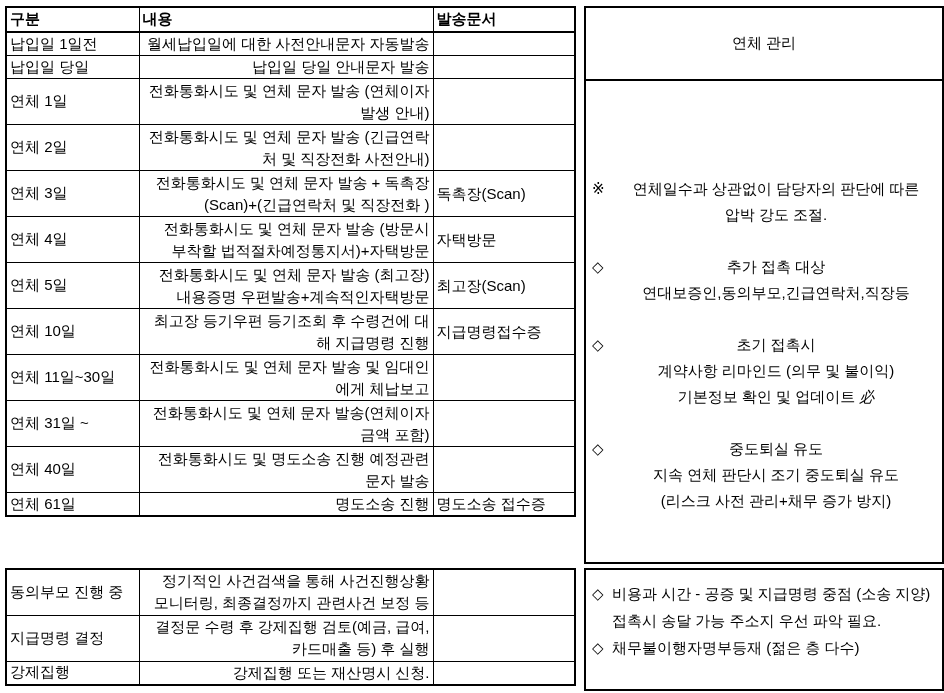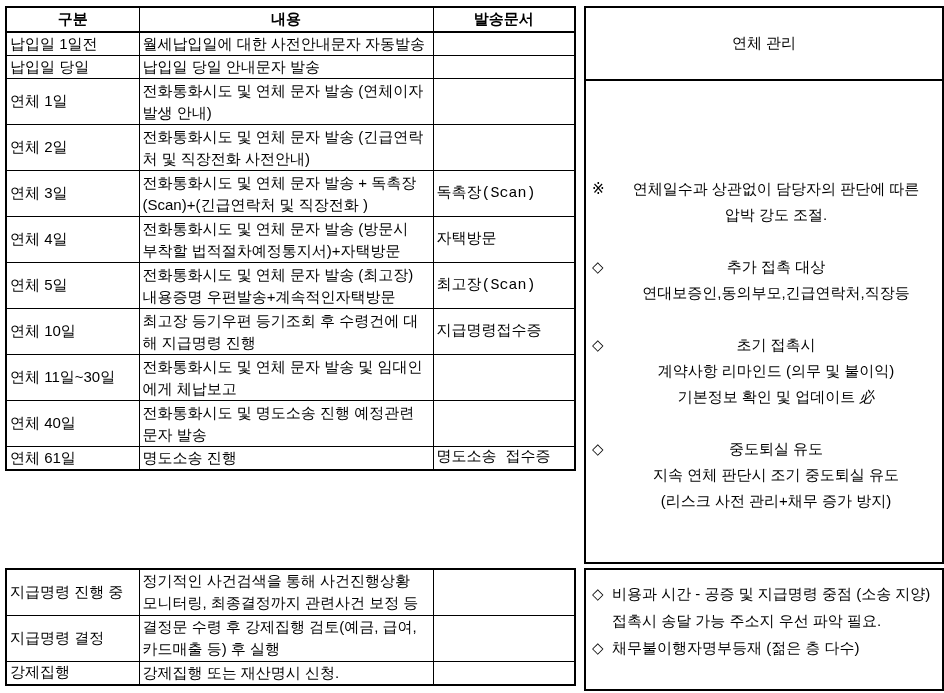--- a/index.html
+++ b/index.html
@@ -15,31 +15,31 @@
     border:2px solid #000000;position:absolute;
   }
   table.grid td, table.grid th{
     border:1px solid #000000;
     padding:0 3px;
     font-size:15px;
     vertical-align:middle;
     overflow:hidden;
   }
   table.grid thead th{
-    font-weight:bold;text-align:center;
+    font-weight:bold;text-align:left;
     border-bottom:2px solid #000000;
     height:23px;
   }
   #schedule-table{left:5px;top:6px;width:571px;}
   #enforcement-table{left:5px;top:568px;width:571px;}
   tr.h-s{height:22px;margin-top:8px;}
   tr.h-s2{height:24px;border-radius:10px;}
   tr.h-d{height:46px;}
-  td.content{white-space:pre-wrap;line-height:22px;}
-  td.doc{white-space:pre-wrap;line-height:22px;font-family:Liberation Mono, monospace;}
+  td.content{white-space:pre-wrap;line-height:22px;text-align:right;}
+  td.doc{white-space:pre-wrap;line-height:22px;}
 
   .panel{position:absolute;background:#ffffff;border:2px solid #000000;}
   #management-panel{left:584px;top:6px;width:356px;height:554px;text-align:center;}
   .panel-title{
     height:71px;border-bottom:2px solid #000000;
     display:flex;align-items:center;justify-content:center;
     font-size:15px;
   }
   .panel-body{padding:95px 2px 0 4px;font-size:15px;line-height:26px;}
   .note{position:relative;padding-left:22px;margin-bottom:26px;}
@@ -114,20 +114,26 @@
 해 지급명령 진행</td>
           <td class="doc">지급명령접수증</td>
         </tr>
         <tr class="h-d">
           <td class="cat">연체 11일~30일</td>
           <td class="content">전화통화시도 및 연체 문자 발송 및 임대인
 에게 체납보고</td>
           <td class="doc"></td>
         </tr>
         <tr class="h-d">
+          <td class="cat">연체 31일 ~</td>
+          <td class="content">전화통화시도 및 연체 문자 발송(연체이자
+금액 포함)</td>
+          <td class="doc"></td>
+        </tr>
+        <tr class="h-d">
           <td class="cat">연체 40일</td>
           <td class="content">전화통화시도 및 명도소송 진행 예정관련
 문자 발송</td>
           <td class="doc"></td>
         </tr>
         <tr class="h-s">
           <td class="cat">연체 61일</td>
           <td class="content">명도소송 진행</td>
           <td class="doc">명도소송 접수증</td>
         </tr>
@@ -163,21 +169,21 @@
   </div>
 
   <table class="grid" id="enforcement-table">
     <colgroup>
       <col style="width:133px">
       <col style="width:294px">
       <col>
     </colgroup>
     <tbody id="enforcement-body">
         <tr class="h-d">
-          <td class="cat">지급명령 진행 중</td>
+          <td class="cat">동의부모 진행 중</td>
           <td class="content">정기적인 사건검색을 통해 사건진행상황
 모니터링, 최종결정까지 관련사건 보정 등</td>
           <td class="doc"></td>
         </tr>
         <tr class="h-d">
           <td class="cat">지급명령 결정</td>
           <td class="content">결정문 수령 후 강제집행 검토(예금, 급여,
 카드매출 등) 후 실행</td>
           <td class="doc"></td>
         </tr>

